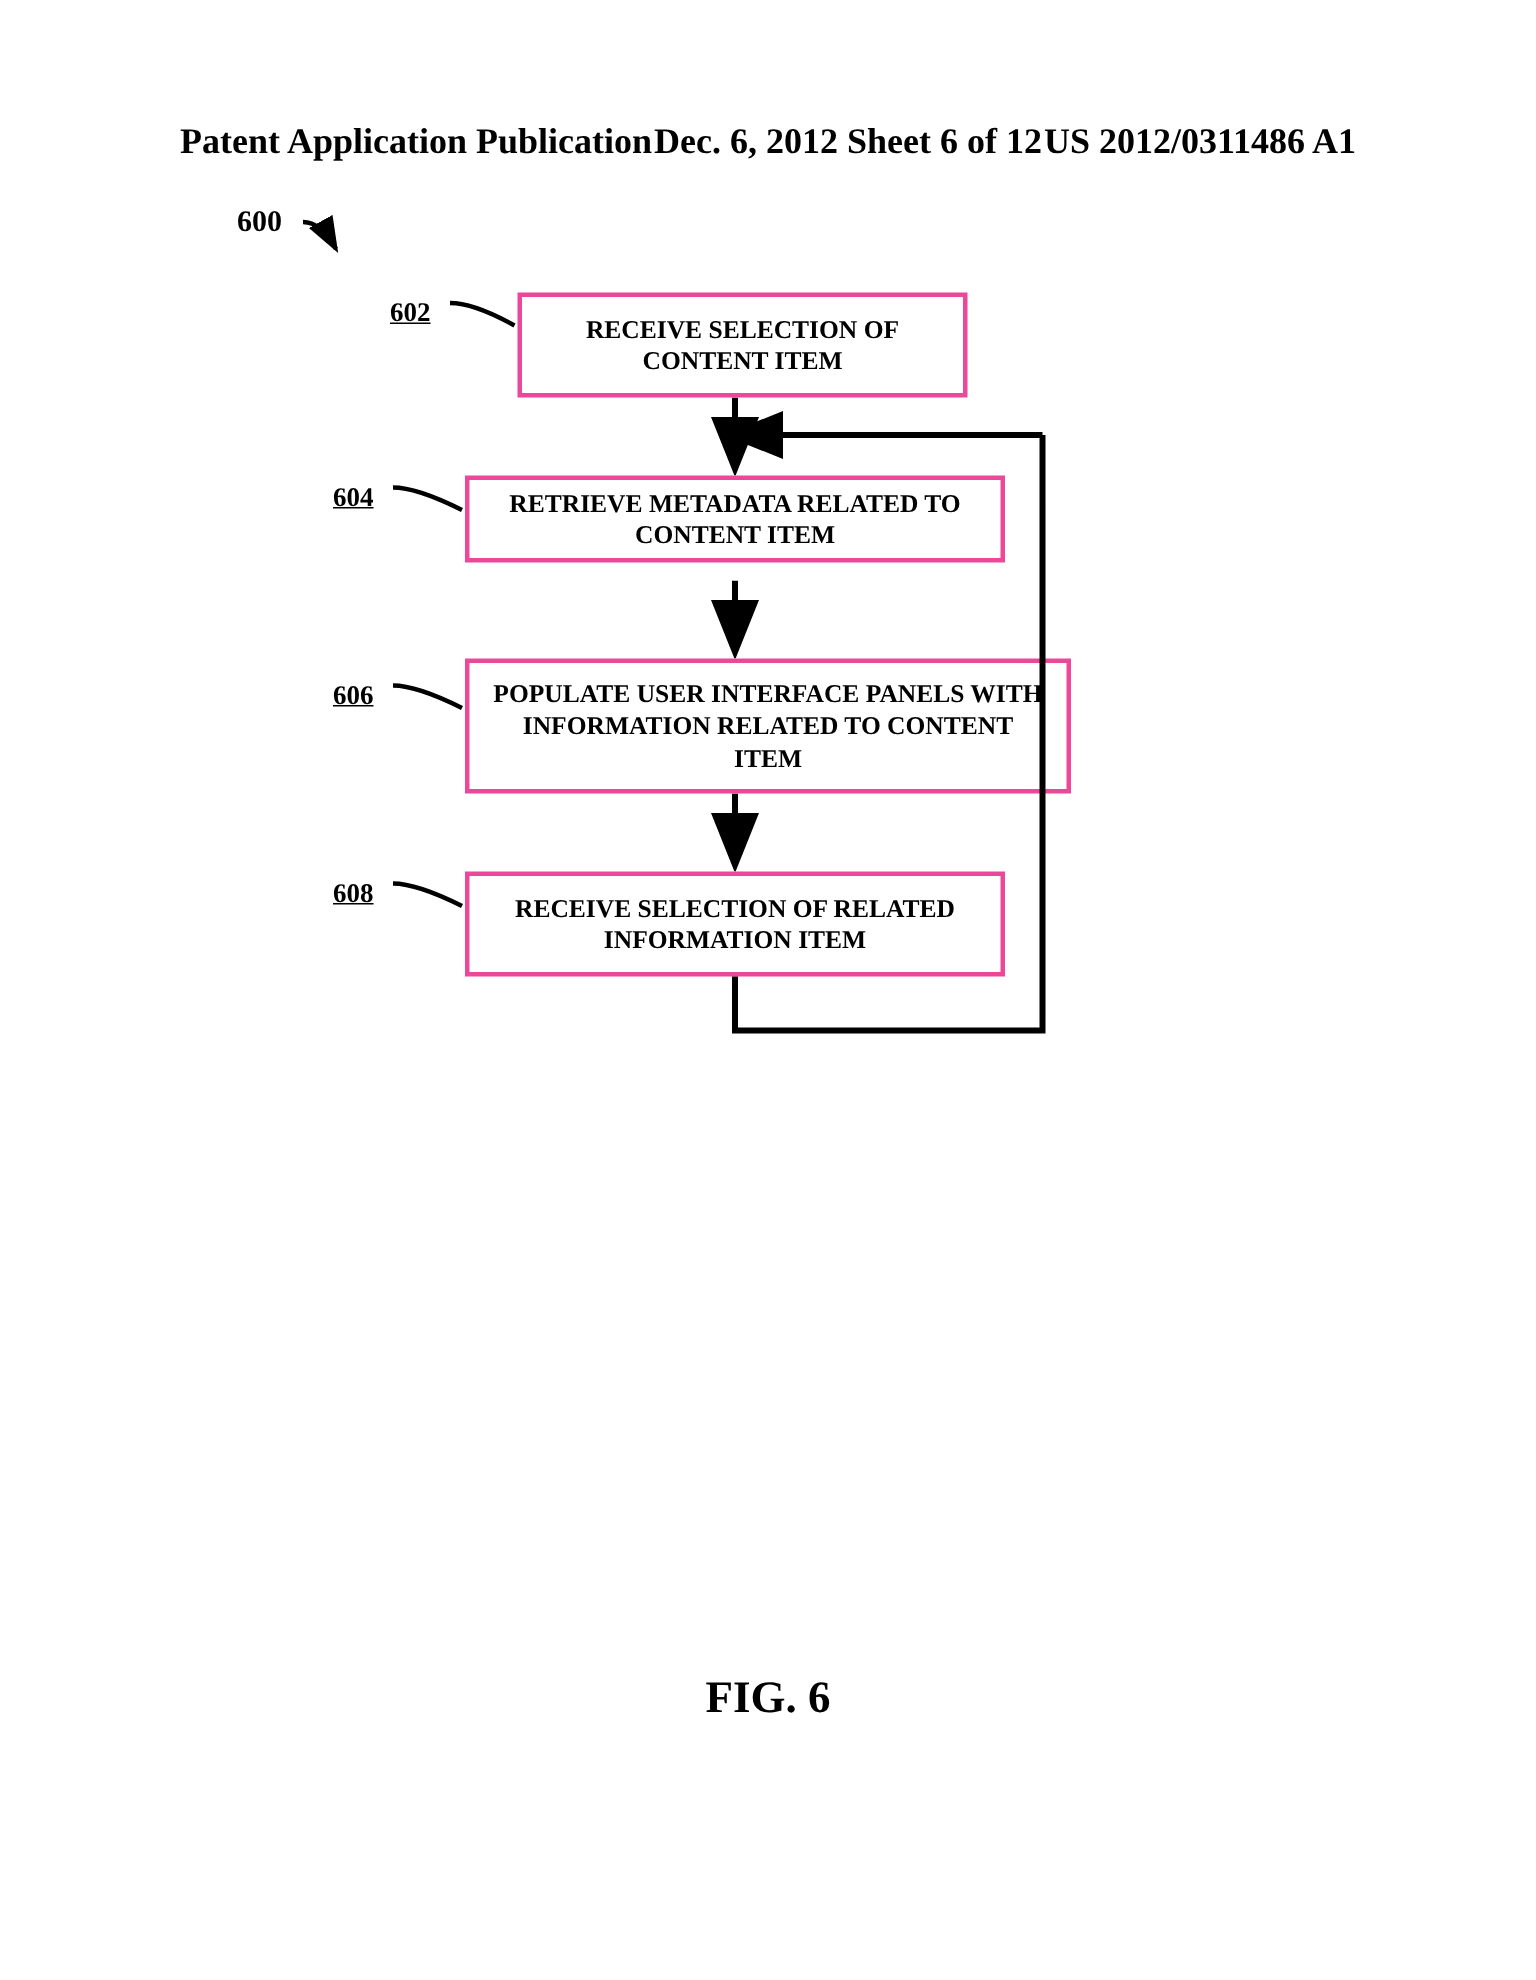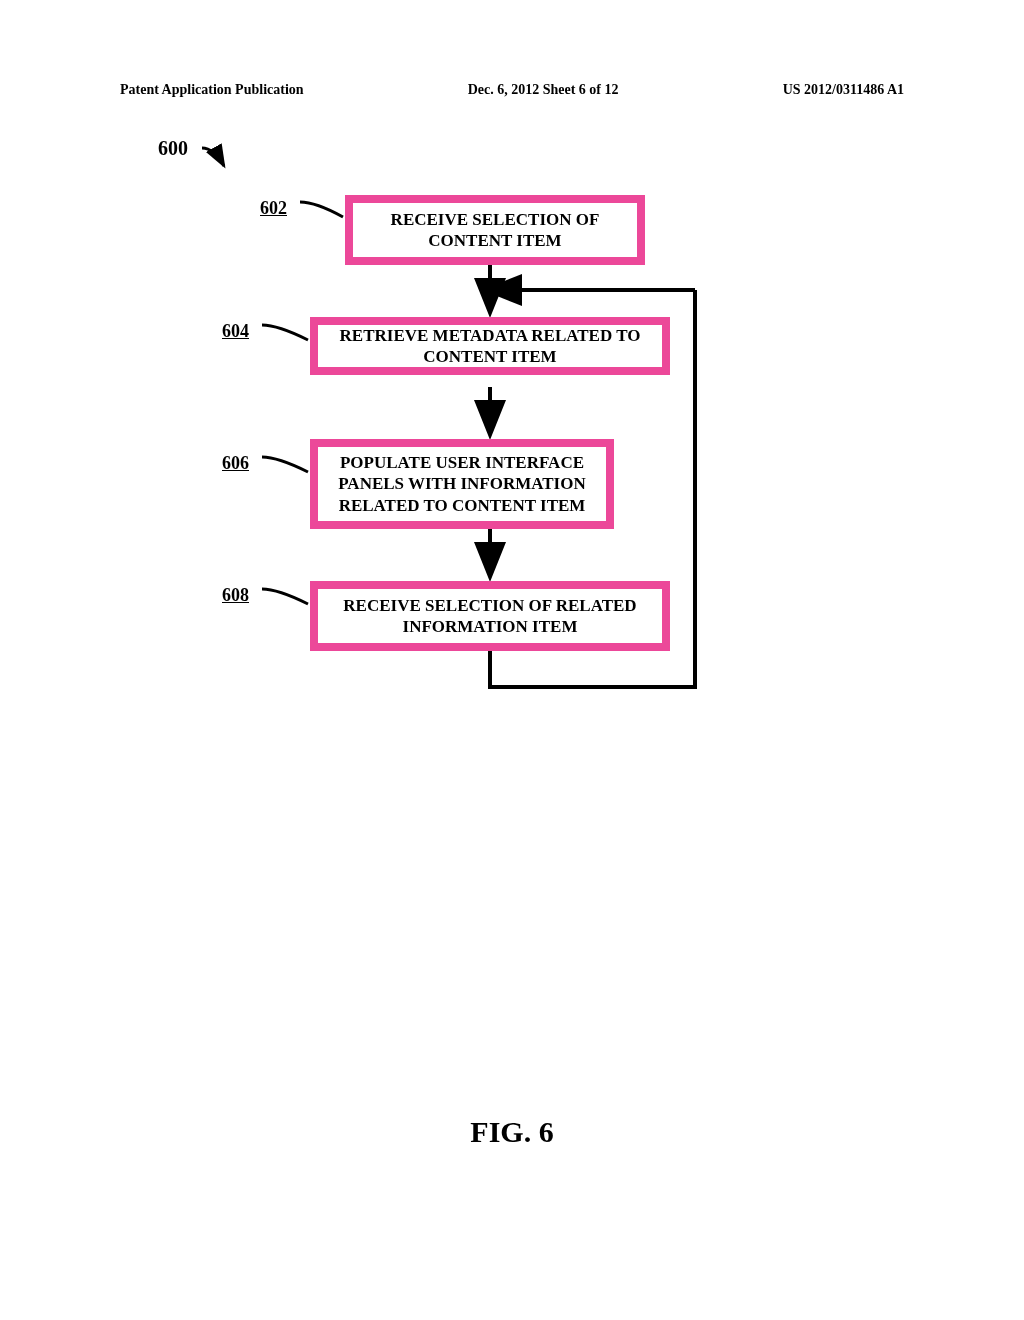--- a/index.html
+++ b/index.html
@@ -11,21 +11,21 @@
       position: relative;
     }
     .header {
       position: absolute;
       top: 82px;
       left: 0;
       right: 0;
       display: flex;
       justify-content: space-between;
       padding: 0 120px;
-      font-size: 14px;
+      font-size: 24px;
       font-weight: bold;
     }
     .header-left { }
     .header-center { text-align: center; }
     .header-right { text-align: left; }
     .fig-ref {
       position: absolute;
       top: 137px;
       left: 158px;
       font-size: 20px;
@@ -37,21 +37,21 @@
       left: 200px;
     }
     .diagram {
       position: absolute;
       top: 195px;
       left: 0;
       width: 1024px;
     }
     .box {
       position: absolute;
-      border: 8px solid #ec4899;
+      border: 3px solid #ec4899;
       background: white;
       text-align: center;
       font-weight: bold;
       display: flex;
       align-items: center;
       justify-content: center;
       flex-direction: column;
       padding: 10px 12px;
       line-height: 1.25;
       font-size: 17px;
@@ -126,21 +126,21 @@
 
   <svg style="position:absolute; left:470px; top:192px;" width="40" height="55">
     <defs>
       <marker id="ah2" markerWidth="10" markerHeight="8" refX="8" refY="4" orient="auto">
         <path d="M0,0 L10,4 L0,8 Z" fill="#000"></path>
       </marker>
     </defs>
     <line x1="20" y1="0" x2="20" y2="45" stroke="#000" stroke-width="4" marker-end="url(#ah2)"></line>
   </svg>
 
-  <div class="box" style="left:310px; top:244px; width:304px; height:90px;">
+  <div class="box" style="left:310px; top:244px; width:404px; height:90px;">
     <span>POPULATE USER INTERFACE PANELS WITH INFORMATION RELATED TO CONTENT ITEM</span>
   </div>
   <div class="box-label" style="left:222px; top:258px;">606</div>
   <svg class="label-leader" style="left:260px; top:257px;" width="55" height="30">
     <path d="M2,5 Q18,5 48,20" fill="none" stroke="#000" stroke-width="3"></path>
   </svg>
 
   <svg style="position:absolute; left:470px; top:334px;" width="40" height="55">
     <defs>
       <marker id="ah3" markerWidth="10" markerHeight="8" refX="8" refY="4" orient="auto">

